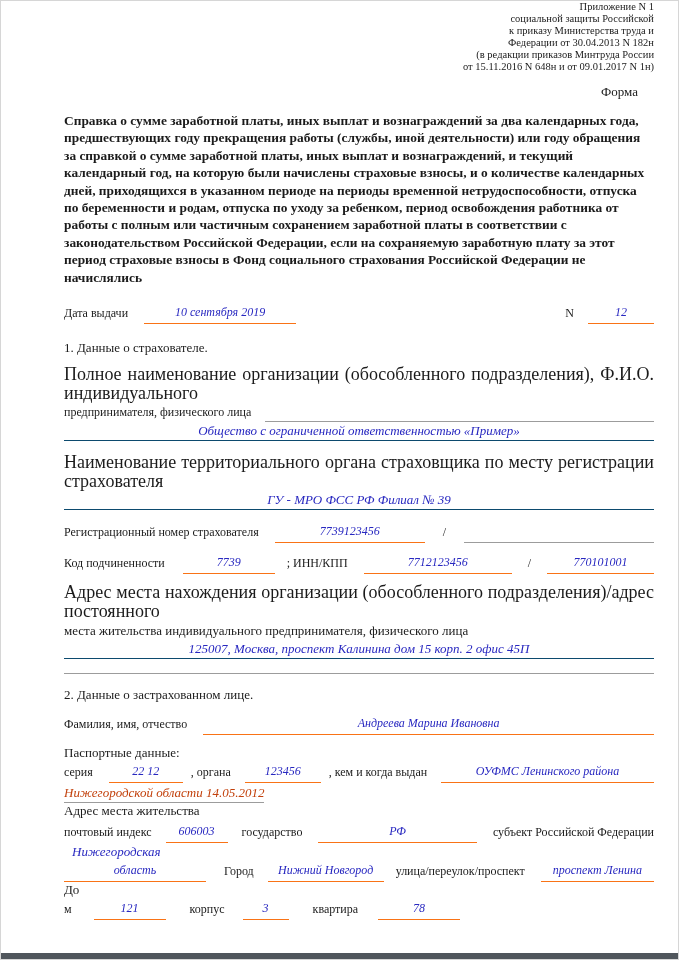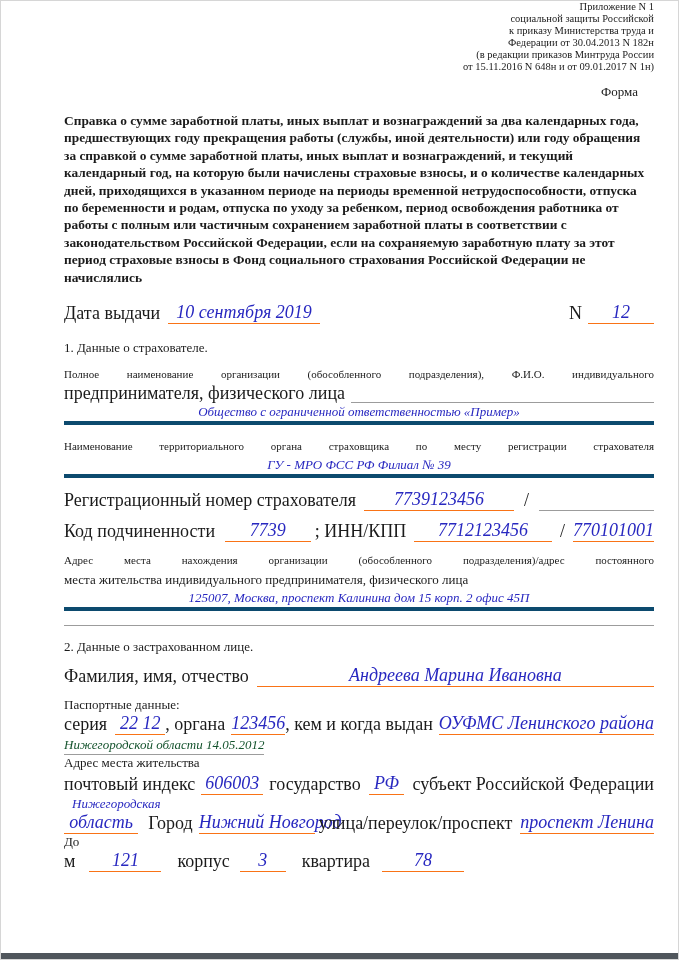--- a/index.html
+++ b/index.html
@@ -11,39 +11,39 @@
     box-sizing:border-box;
     font-family:"Liberation Serif","DejaVu Serif",serif;
     color:#1b1b1b;
     overflow:hidden;
   }
   .content{position:absolute;left:63px;right:24px;top:0;}
   .hdr{ text-align:right;font-size:10.5px;line-height:12px;}
   .forma{text-align:right;padding-right:16px;font-size:13px;line-height:17px;margin-top:10px;}
   .title{font-weight:bold;text-align:left;font-size:13.4px;line-height:17.4px;margin-top:12px;}
   .para{font-size:13px;line-height:19px;}
-  .just{font-size:11px;line-height:19px;text-align:justify;text-align-last:justify;}
-  .row{display:flex;align-items:flex-end;font-size:18px;line-height:21px;}
+  .just{font-size:18px;line-height:19px;text-align:justify;text-align-last:justify;}
+  .row{display:flex;align-items:flex-end;font-size:12px;line-height:21px;gap:8px;}
   .lbl{white-space:nowrap;}
   .blank{
     border-bottom:1px solid #f97316;
     text-align:center;
     color:#2828c0;font-style:italic;
     white-space:nowrap;overflow:visible;
   }
   .flex1{flex:1;}
   .fill{flex:1;border-bottom:1px solid #9c9c9c;}
   .fullline{
-    border-bottom:4px solid #0c4a6e;
+    border-bottom:1px solid #0c4a6e;
     text-align:center;color:#2828c0;font-style:italic;
     font-size:13px;line-height:18px;
   }
   .emptyline{border-bottom:1px solid #9c9c9c;height:14px;}
   .val{color:#2828c0;font-style:italic;}
-  .uval{color:#14532d;font-style:italic;border-bottom:1px solid #9c9c9c;display:inline-block;}
+  .uval{color:#c2410c;font-style:italic;border-bottom:1px solid #9c9c9c;display:inline-block;}
   .bottombar{position:absolute;left:0;right:0;bottom:0;height:6px;background:#50565c;}
   .mt2{margin-top:2px;}.mt3{margin-top:3px;}.mt8{margin-top:8px;}
   .mt9{margin-top:9px;}.mt11{margin-top:11px;}.mt12{margin-top:12px;}
   .mt14{margin-top:14px;}.mt16{margin-top:16px;}
   .lh16{line-height:16px;}.lh17{line-height:17px;}
 </style>
 </head>
 <body>
 
 <div class="page">

